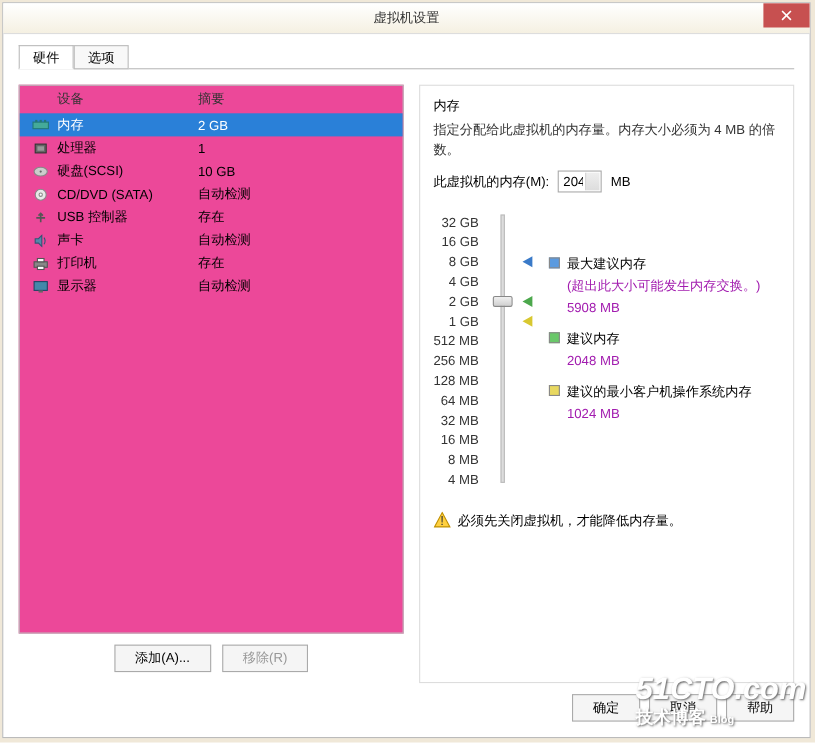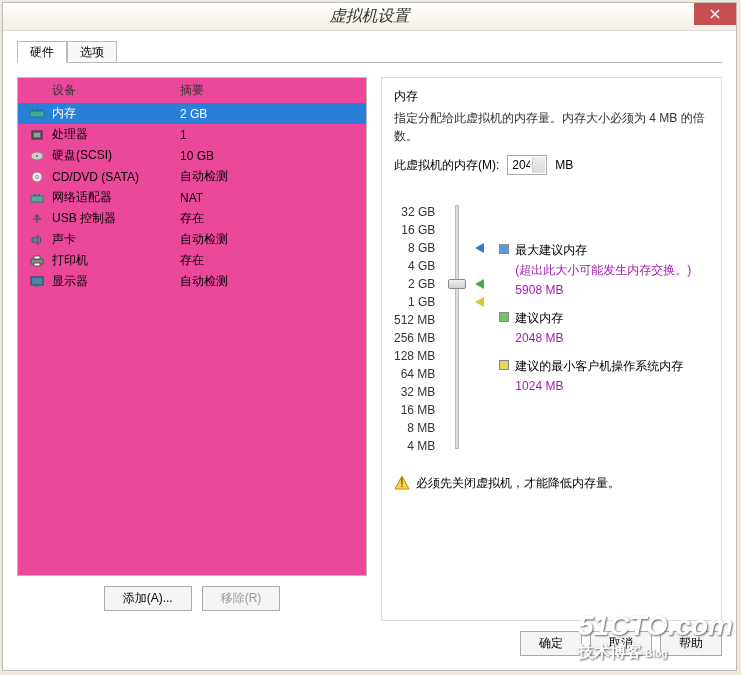--- a/index.html
+++ b/index.html
@@ -1,19 +1,19 @@
 <!DOCTYPE html>
 <html><head>
 <meta charset="utf-8">
 <style>
 * { box-sizing: border-box; margin: 0; padding: 0; font-family: "Microsoft YaHei", "Segoe UI", Tahoma, sans-serif; font-size: 12px; }
 body { background: #f0e8d8; width: 741px; height: 675px; position: relative; }
 .window { background: #fff; border: 1px solid #bbb; width: 735px; height: 669px; position: absolute; top: 2px; left: 2px; }
 .titlebar { height: 28px; background: linear-gradient(#fff, #f5f0e2); display: flex; align-items: center; justify-content: center; position: relative; border-bottom: 1px solid #ddd; }
-.titlebar-text { font-size: 16px; color: #333; font-style: italic; }
+.titlebar-text { font-size: 12px; color: #333; }
 .close-btn { position: absolute; right: 0; top: 0; width: 42px; height: 22px; background: #c75050; color: #fff; display: flex; align-items: center; justify-content: center; font-size: 14px; cursor: pointer; }
 .client { padding: 10px 14px; height: calc(100% - 28px); display: flex; flex-direction: column; }
 .tabs { display: flex; height: 22px; }
 .tab { padding: 2px 12px; border: 1px solid #bbb; background: #fff; cursor: pointer; position: relative; }
 .tab.active { border-bottom: 1px solid #fff; z-index: 2; }
 .tab:not(.active) { background: #f8f8f8; }
 .panels { display: flex; gap: 14px; flex: 1; margin-top: -1px; border-top: 1px solid #bbb; padding-top: 14px; }
 .left { width: 350px; display: flex; flex-direction: column; }
 .devlist { flex: 1; border: 1px solid #bbb; background: #ec4899; }
 .devheader { display: flex; padding: 4px 6px 4px 34px; color: #333; }
@@ -25,21 +25,21 @@
 .devbtns { display: flex; justify-content: center; gap: 10px; padding: 10px 0; }
 .btn { padding: 3px 18px; border: 1px solid #aaa; background: #f5f5f5; cursor: pointer; }
 .btn:disabled { color: #999; cursor: default; }
 .right { flex: 1; border: 1px solid #ddd; padding: 10px 12px; display: flex; flex-direction: column; }
 .right-title { font-size: 12px; margin-bottom: 4px; }
 .right-desc { color: #333; line-height: 1.5; margin-bottom: 10px; }
 .memrow { display: flex; align-items: center; gap: 8px; margin-bottom: 12px; }
 .memrow input { width: 40px; text-align: right; padding: 2px 16px 2px 4px; border: 1px solid #aaa; }
 .spin { position: relative; }
 .spin::after { content: ""; position: absolute; right: 2px; top: 2px; width: 12px; height: calc(100% - 4px); background: linear-gradient(#eee,#ddd); border-left: 1px solid #ccc; }
-.slider-area { display: flex; gap: 6px; margin-top: 16px; }
+.slider-area { display: flex; gap: 6px; margin-top: 6px; }
 .ticks { display: flex; flex-direction: column; align-items: flex-end; font-size: 11px; color: #333; }
 .tick { height: 18px; line-height: 18px; padding-right: 4px; }
 .track-wrap { position: relative; width: 24px; }
 .track { position: absolute; left: 10px; top: 2px; bottom: 6px; width: 4px; background: #ddd; border: 1px solid #bbb; }
 .thumb { position: absolute; left: 3px; width: 18px; height: 10px; background: linear-gradient(#f0f0f0,#d0d0d0); border: 1px solid #888; border-radius: 2px; cursor: pointer; }
 .markers { position: relative; width: 18px; }
 .marker { position: absolute; left: 0; width: 0; height: 0; border-top: 5px solid transparent; border-bottom: 5px solid transparent; }
 .marker.blue { border-right: 9px solid #3a7ac8; }
 .marker.green { border-right: 9px solid #4ca84c; }
 .marker.yellow { border-right: 9px solid #d8c830; }
@@ -121,31 +121,20 @@
                     <circle cx="8" cy="6" r="5" fill="#e8e8e8" stroke="#888"></circle>
                     <circle cx="8" cy="6" r="1.5" fill="#fff" stroke="#888"></circle>
                   </svg>
                 </span>
                 <span class="col1">CD/DVD (SATA)</span>
                 <span>自动检测</span>
               </div>
               <div class="devrow">
                 <span class="icon">
                   <svg width="16" height="12">
-                    <rect x="2" y="4" width="12" height="6" fill="#5a9" stroke="#377"></rect>
-                    <rect x="5" y="2" width="2" height="2" fill="#377"></rect>
-                    <rect x="9" y="2" width="2" height="2" fill="#377"></rect>
-                  </svg>
-                </span>
-                <span class="col1">网络适配器</span>
-                <span>NAT</span>
-              </div>
-              <div class="devrow">
-                <span class="icon">
-                  <svg width="16" height="12">
                     <path d="M4 6 L12 6 M8 2 L8 10 M6 4 L8 2 L10 4" stroke="#555" fill="none" stroke-width="1.5"></path>
                   </svg>
                 </span>
                 <span class="col1">USB 控制器</span>
                 <span>存在</span>
               </div>
               <div class="devrow">
                 <span class="icon">
                   <svg width="16" height="12">
                     <path d="M3 4 L6 4 L9 1 L9 11 L6 8 L3 8 Z" fill="#58a" stroke="#357"></path>

